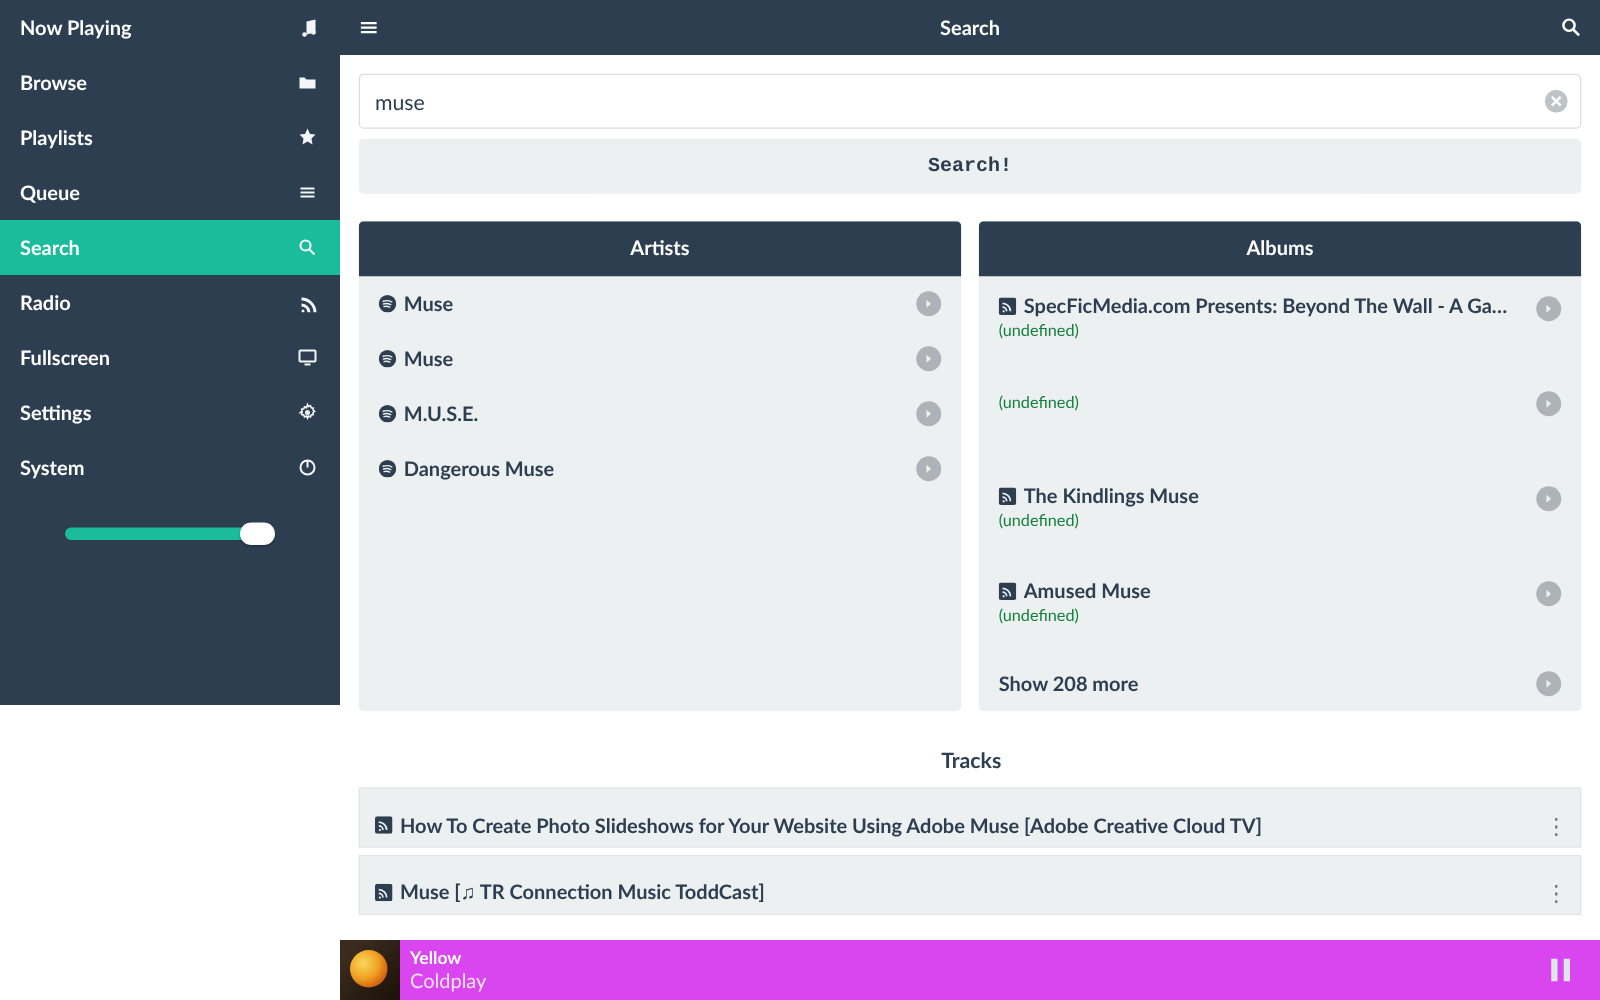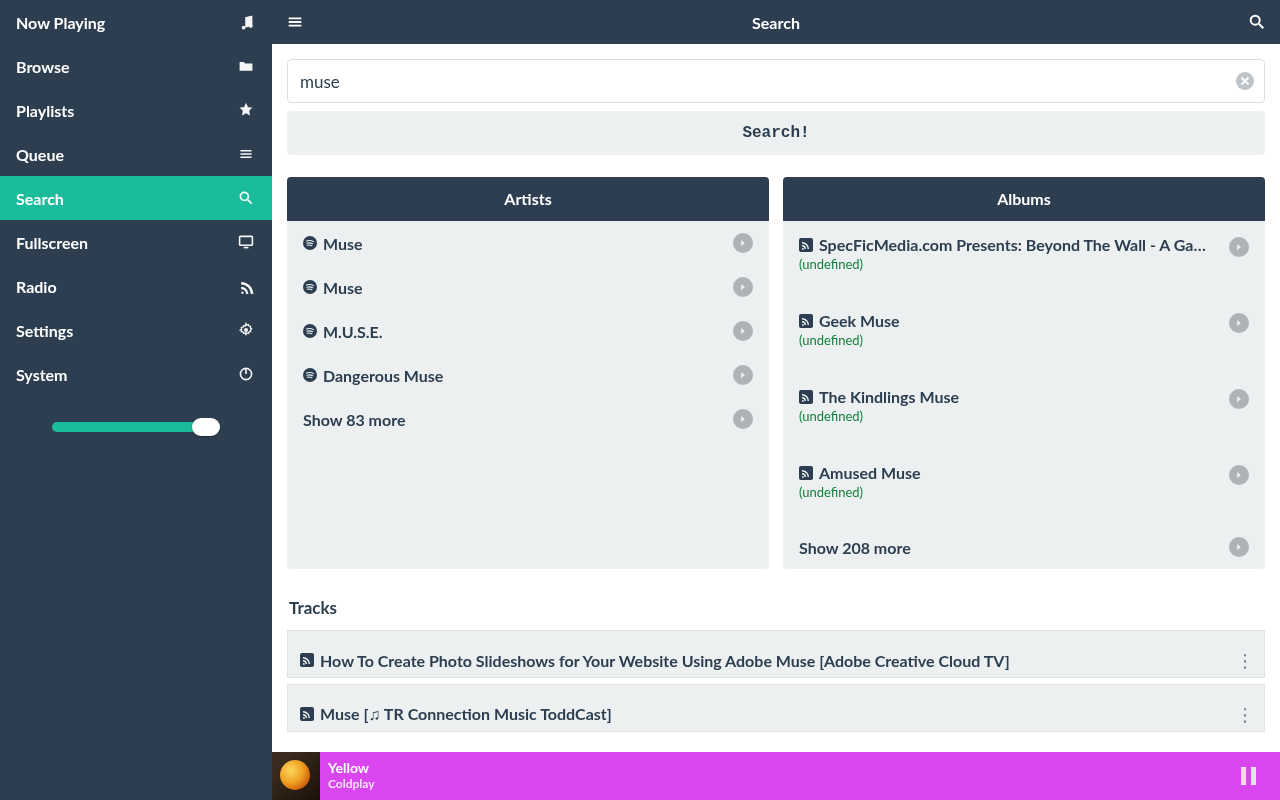--- a/index.html
+++ b/index.html
@@ -9,21 +9,21 @@
   overflow: hidden;
   width: 1280px;
   height: 800px;
   position: relative;
   color: #2c3e50;
 }
 .sidebar {
   position: absolute;
   left: 0; top: 0;
   width: 272px;
-  height: 800px;
+  height: 564px;
   background: #2c3e50;
   color: #fff;
 }
 .sidebar-item {
   display: flex;
   align-items: center;
   justify-content: space-between;
   padding: 0 16px;
   height: 44px;
   cursor: pointer;
@@ -198,20 +198,21 @@
   justify-content: center;
   flex: none;
 }
 .chev-circle svg { fill: #ecf0f1; }
 .row-album .chev-circle { margin-top: 2px; }
 .tracks-header {
   color: #2c3e50;
   font-weight: 700;
   font-size: 17px;
   margin: 28px 0 12px 2px;
+  text-align: center;
 }
 .track-item {
   background: #ecf0f1;
   border: 1px solid #e1e5e8;
   height: 48px;
   display: flex;
   align-items: center;
   justify-content: space-between;
   padding: 12px 10px 0 12px;
   margin-bottom: 6px;
@@ -263,21 +264,21 @@
 }
 .album-art::after {
   content: '';
   position: absolute;
   left: 8px; top: 8px;
   width: 30px; height: 30px;
   border-radius: 50%;
   background: radial-gradient(circle at 35% 35%, #f9d85e, #f0a022 45%, #cf5f0e 75%);
 }
 .track-info .title { font-weight: 700; font-size: 14px; line-height: 1.2; }
-.track-info .artist { font-weight: 700; font-size: 12px; opacity: .85; line-height: 1.2; }
+.track-info .artist { font-weight: 400; font-size: 16px; opacity: .85; line-height: 1.2; }
 .pause-btn { cursor: pointer; }
 svg { display: block; }
 .src-icon { flex: none; }
 </style>
 </head>
 <body>
 
 <svg width="0" height="0" style="position:absolute">
   <defs>
     <g id="i-music">
@@ -374,32 +375,32 @@
       </div>
       <div class="sidebar-item active">
         <span>Search</span>
         <span class="icon">
           <svg width="16" height="16" viewBox="0 0 20 20" style="color:#fff;fill:#fff">
             <use href="#i-search"></use>
           </svg>
         </span>
       </div>
       <div class="sidebar-item">
+        <span>Radio</span>
+        <span class="icon">
+          <svg width="16" height="16" viewBox="0 0 20 20" style="color:#fff;fill:#fff">
+            <use href="#i-rss"></use>
+          </svg>
+        </span>
+      </div>
+      <div class="sidebar-item">
         <span>Fullscreen</span>
         <span class="icon">
           <svg width="16" height="16" viewBox="0 0 20 20" style="color:#fff;fill:#fff">
             <use href="#i-monitor"></use>
-          </svg>
-        </span>
-      </div>
-      <div class="sidebar-item">
-        <span>Radio</span>
-        <span class="icon">
-          <svg width="16" height="16" viewBox="0 0 20 20" style="color:#fff;fill:#fff">
-            <use href="#i-rss"></use>
           </svg>
         </span>
       </div>
       <div class="sidebar-item">
         <span>Settings</span>
         <span class="icon">
           <svg width="16" height="16" viewBox="0 0 20 20" style="color:#fff;fill:#fff">
             <use href="#i-gear"></use>
           </svg>
         </span>
@@ -497,30 +498,20 @@
             </span>
           </div>
           <div class="row">
             <div class="row-left">
               <span class="src-icon">
                 <svg width="14" height="14" viewBox="0 0 14 14" fill="#2c3e50">
                   <use href="#i-spotify"></use>
                 </svg>
               </span>
               <span class="label">Dangerous Muse</span>
-            </div>
-            <span class="chev-circle">
-              <svg width="10" height="10" viewBox="0 0 16 16">
-                <use href="#i-chev"></use>
-              </svg>
-            </span>
-          </div>
-          <div class="row">
-            <div class="row-left">
-              <span class="label">Show 83 more</span>
             </div>
             <span class="chev-circle">
               <svg width="10" height="10" viewBox="0 0 16 16">
                 <use href="#i-chev"></use>
               </svg>
             </span>
           </div>
         </div>
     </div>
     <div class="col">
@@ -539,28 +530,20 @@
               <div class="row-sub">(undefined)</div>
             </div>
             <span class="chev-circle">
               <svg width="10" height="10" viewBox="0 0 16 16">
                 <use href="#i-chev"></use>
               </svg>
             </span>
           </div>
           <div class="row-album">
             <div class="content">
-              <div class="title-line">
-                <span class="src-icon">
-                  <svg width="14" height="14" viewBox="0 0 14 14" fill="#2c3e50">
-                    <use href="#i-rssbox"></use>
-                  </svg>
-                </span>
-                <span class="label">Geek Muse</span>
-              </div>
               <div class="row-sub">(undefined)</div>
             </div>
             <span class="chev-circle">
               <svg width="10" height="10" viewBox="0 0 16 16">
                 <use href="#i-chev"></use>
               </svg>
             </span>
           </div>
           <div class="row-album">
             <div class="content">

